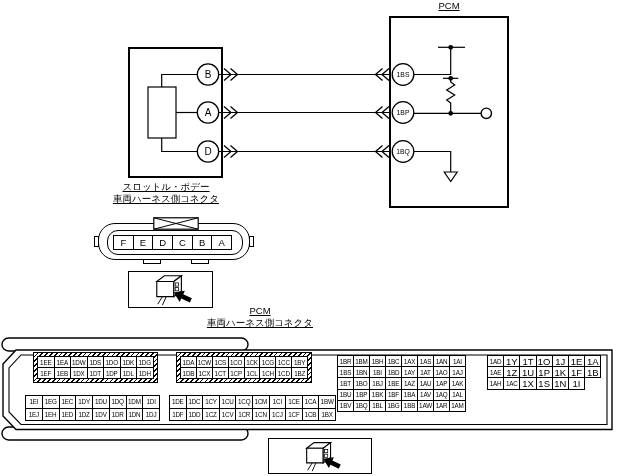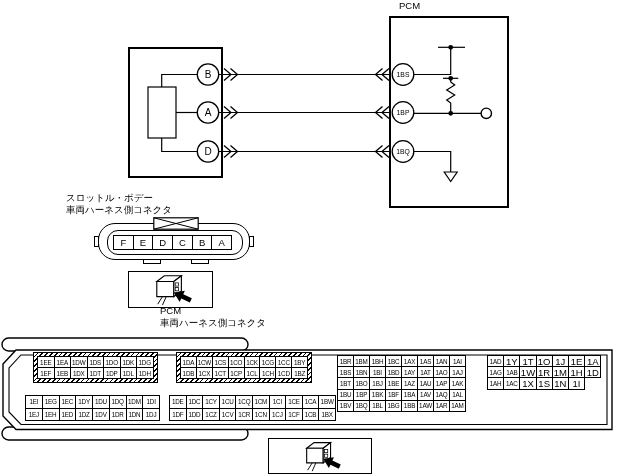--- a/index.html
+++ b/index.html
@@ -2,21 +2,21 @@
 <html><head>
 <meta charset="utf-8">
 <style>
   html,body { margin:0; padding:0; }
   body {
     width:618px; height:476px; position:relative; overflow:hidden;
     background:#fff; color:#000;
     font-family:"Liberation Sans","DejaVu Sans",sans-serif;
   }
   .abs { position:absolute; }
-  .lbl { position:absolute; font-size:9.5px; line-height:12px; white-space:nowrap; }
+  .lbl { position:absolute; text-align:center; font-size:9.5px; line-height:12px; white-space:nowrap;text-decoration:underline; }
   .lbl div { white-space:nowrap; }
 
   
   .pin-grid { position:absolute; }
   .hatch .pin-grid { position:relative; }
   .grid-row { display:flex; }
   .grid-row + .grid-row { margin-top:-1px; }
   .grid-cell {
     box-sizing:border-box; border:1px solid #000; background:#fff;
     display:flex; align-items:center; justify-content:center;
@@ -32,21 +32,21 @@
   }
 
   .box-outline { position:absolute; border:1px solid #000; background:#fff; box-sizing:border-box; }
 </style>
 </head>
 <body>
 
 <div class="lbl" style="left:56px; top:15px; width:250px;">
 </div>
 <div class="lbl" style="left:399px; top:0px; width:100px;">PCM</div>
-<div class="lbl" style="left:66px; top:192px; width:200px;">
+<div class="lbl" style="left:66px; top:181px; width:200px;">
   <div>スロットル・ボデー</div>
   <div>車両ハーネス側コネクタ</div>
 </div>
 
 <svg class="abs" style="left:0; top:0;" width="618" height="215" viewBox="0 0 618 215">
 
   <rect x="129" y="48" width="93" height="129" fill="none" stroke="#000" stroke-width="2"></rect>
 
   <rect x="148" y="87" width="28" height="51" fill="none" stroke="#000" stroke-width="1.2"></rect>
   <path d="M197.3,74.5 H161.7 V87" fill="none" stroke="#000" stroke-width="1.2"></path>
@@ -301,27 +301,27 @@
       <div class="grid-row">
         <div class="grid-cell">1AD</div>
         <div class="grid-cell big">1Y</div>
         <div class="grid-cell big">1T</div>
         <div class="grid-cell big">1O</div>
         <div class="grid-cell big">1J</div>
         <div class="grid-cell big">1E</div>
         <div class="grid-cell big">1A</div>
       </div>
       <div class="grid-row">
-        <div class="grid-cell">1AG</div>
-        <div class="grid-cell">1AB</div>
-        <div class="grid-cell big">1W</div>
-        <div class="grid-cell big">1R</div>
-        <div class="grid-cell big">1M</div>
-        <div class="grid-cell big">1H</div>
-        <div class="grid-cell big">1D</div>
+        <div class="grid-cell">1AE</div>
+        <div class="grid-cell big">1Z</div>
+        <div class="grid-cell big">1U</div>
+        <div class="grid-cell big">1P</div>
+        <div class="grid-cell big">1K</div>
+        <div class="grid-cell big">1F</div>
+        <div class="grid-cell big">1B</div>
       </div>
       <div class="grid-row">
         <div class="grid-cell">1AH</div>
         <div class="grid-cell">1AC</div>
         <div class="grid-cell big">1X</div>
         <div class="grid-cell big">1S</div>
         <div class="grid-cell big">1N</div>
         <div class="grid-cell big">1I</div>
       </div>
     </div>

